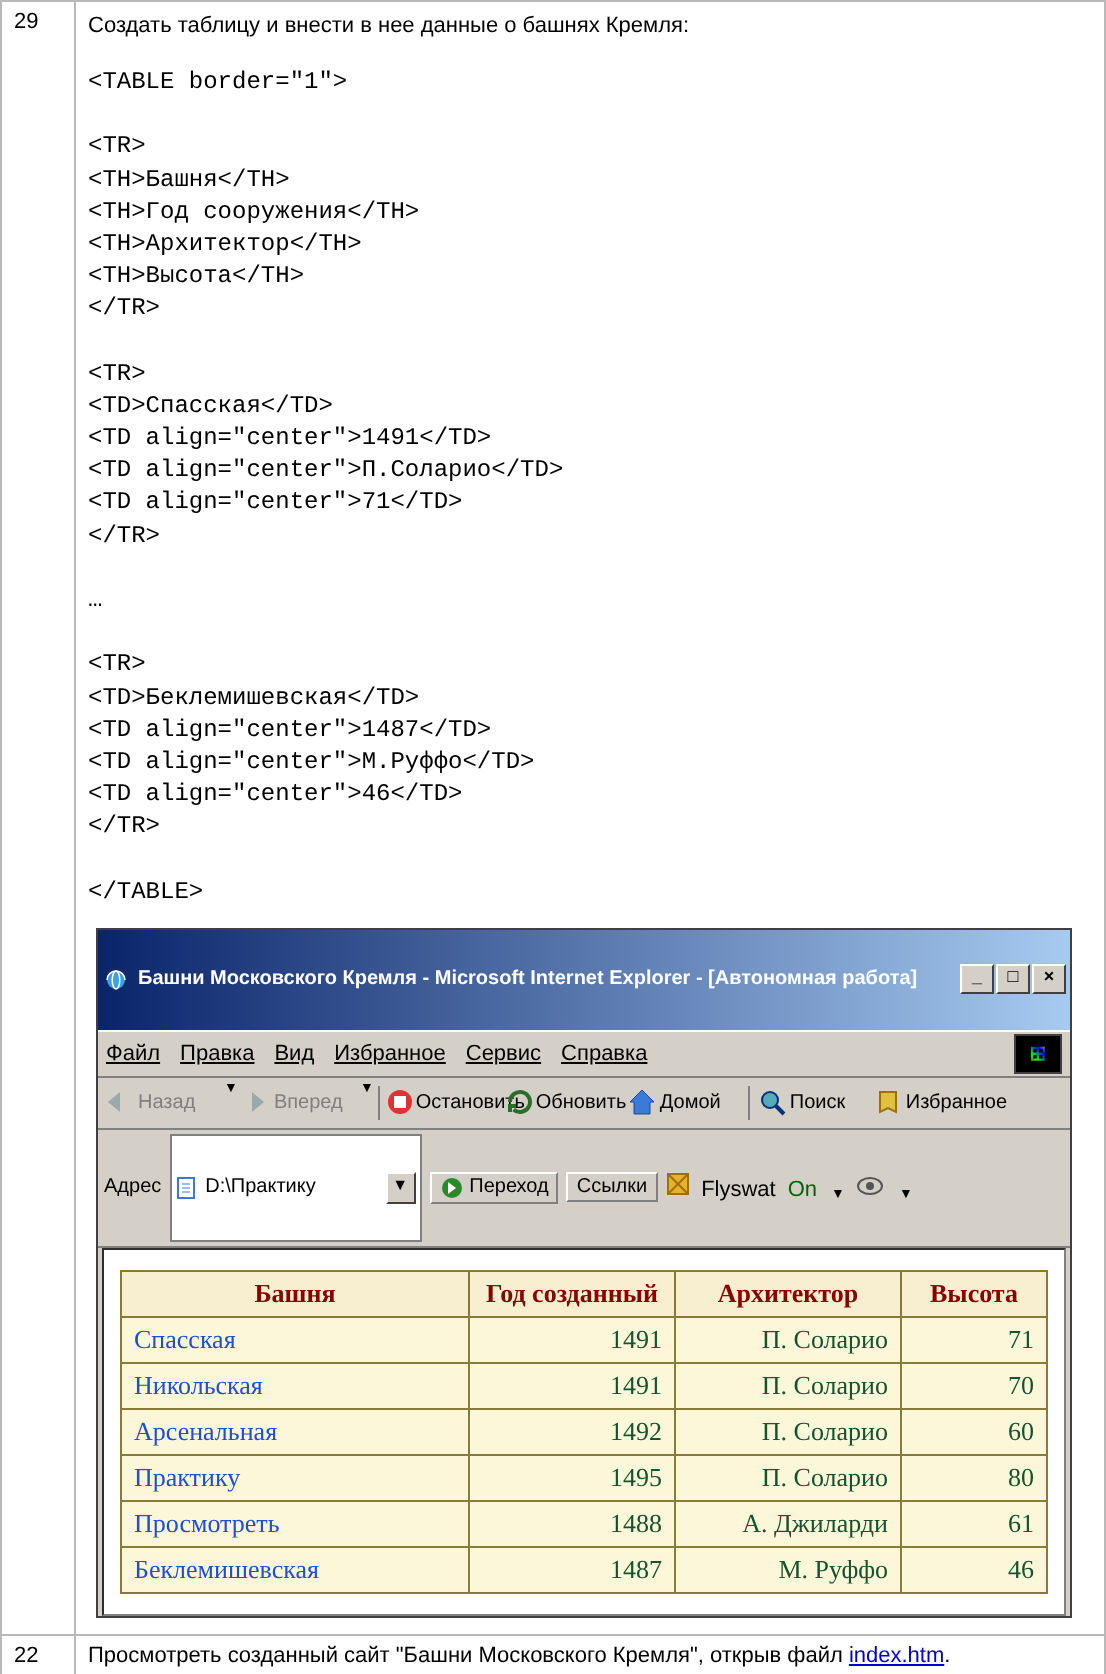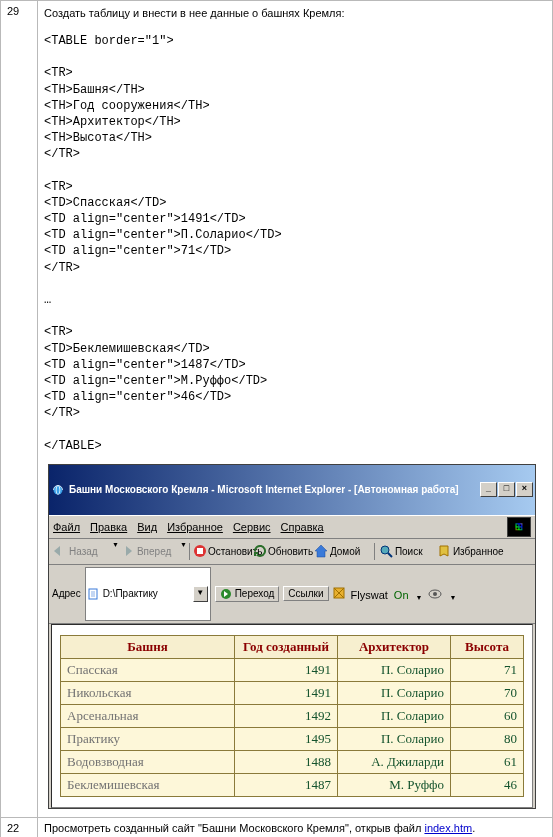--- a/index.html
+++ b/index.html
@@ -214,21 +214,21 @@
     padding: 3px 6px;
     font-family: "Times New Roman", serif;
     font-size: 13px;
   }
   table.kremlin th {
     color: #8b0000;
     font-weight: bold;
     text-align: center;
     background: #f7efcf;
   }
-  table.kremlin td.name { color: #737373; }
+  table.kremlin td.name { color: #1d4ed8; }
   table.kremlin td.c { text-align: right; color: #14532d; }
   .th-year { width: 90px; }
   .th-arch { width: 100px; }
   .th-h    { width: 60px; margin-left: 33px; }
 
   .statusbar {
     display: flex;
     align-items: center;
     border-top: 1px solid #fff;
     padding: 1px 3px;
@@ -462,21 +462,21 @@
                       <td class="c">П. Соларио</td>
                       <td class="c">60</td>
                     </tr>
                     <tr>
                       <td class="name">Практику</td>
                       <td class="c">1495</td>
                       <td class="c">П. Соларио</td>
                       <td class="c">80</td>
                     </tr>
                     <tr>
-                      <td class="name">Водовзводная</td>
+                      <td class="name">Просмотреть</td>
                       <td class="c">1488</td>
                       <td class="c">А. Джиларди</td>
                       <td class="c">61</td>
                     </tr>
                     <tr>
                       <td class="name">Беклемишевская</td>
                       <td class="c">1487</td>
                       <td class="c">М. Руффо</td>
                       <td class="c">46</td>
                     </tr>

